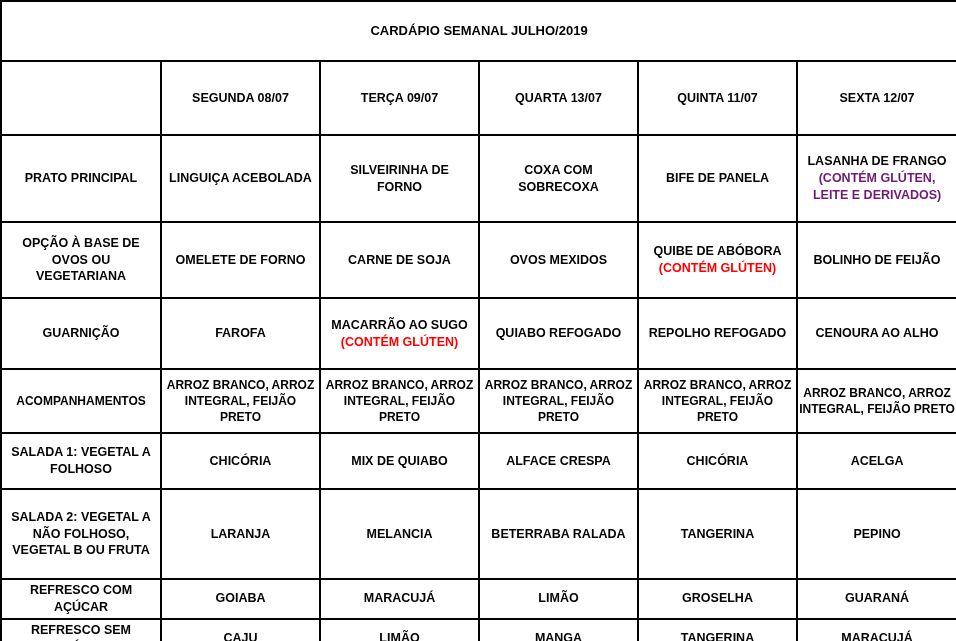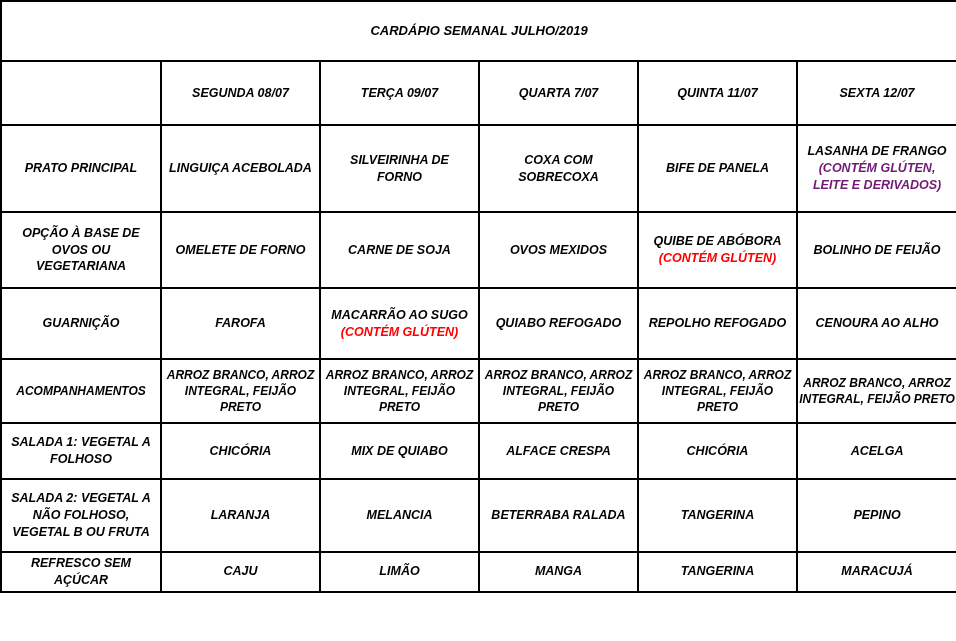--- a/index.html
+++ b/index.html
@@ -17,30 +17,29 @@
   td {
     border: 2px solid #000000;
     text-align: center;
     vertical-align: middle;
     font-weight: bold;
     font-size: 12.5px;
     line-height: 1.35;
     color: #000000;
     padding: 2px 5px;
     overflow: hidden;
-    font-style: italic;
   }
   tr.title-row td { height: 60px; font-size: 13px; }
-  tr.header-row td { height: 64px; border-radius: 18px; }
+  tr.header-row td { height: 74px; border-radius: 18px; }
   tr.r0 td { height: 87px; }
   tr.r1 td { height: 76px; }
   tr.r2 td { height: 71px; }
   tr.r3 td { height: 64px; font-size: 12px; padding: 2px 1px; }
   tr.r4 td { height: 56px; }
-  tr.r5 td { height: 73px; }
+  tr.r5 td { height: 90px; }
   tr.r6 td { height: 38px; }
   tr.r7 td { height: 33px; }
   .alert { color: #FF0000; }
   .alert:empty { display: none; }
 </style>
 </head>
 <body>
 
 <table class="menu">
   <colgroup>
@@ -54,21 +53,21 @@
 
   <tbody>
       <tr class="title-row">
     <td colspan="6">CARDÁPIO SEMANAL JULHO/2019</td>
   </tr>
 
   <tr class="header-row">
     <td></td>
     <td>SEGUNDA  08/07</td>
     <td>TERÇA 09/07</td>
-    <td>QUARTA 7/07</td>
+    <td>QUARTA 13/07</td>
     <td>QUINTA 11/07</td>
     <td>SEXTA 12/07</td>
   </tr>
 
   <tr class="r0">
     <td>PRATO PRINCIPAL</td>
     <td>
       <div class="t">LINGUIÇA ACEBOLADA</div>
 
     </td>
@@ -203,20 +202,43 @@
     <td>
       <div class="t">TANGERINA</div>
 
     </td>
     <td>
       <div class="t">PEPINO</div>
 
     </td>
   </tr>
 
+  <tr class="r6">
+    <td>REFRESCO COM AÇÚCAR</td>
+    <td>
+      <div class="t">GOIABA</div>
+
+    </td>
+    <td>
+      <div class="t">MARACUJÁ</div>
+
+    </td>
+    <td>
+      <div class="t">LIMÃO</div>
+
+    </td>
+    <td>
+      <div class="t">GROSELHA</div>
+
+    </td>
+    <td>
+      <div class="t">GUARANÁ</div>
+
+    </td>
+  </tr>
 
   <tr class="r7">
     <td>REFRESCO SEM AÇÚCAR</td>
     <td>
       <div class="t">CAJU</div>
 
     </td>
     <td>
       <div class="t">LIMÃO</div>
 

